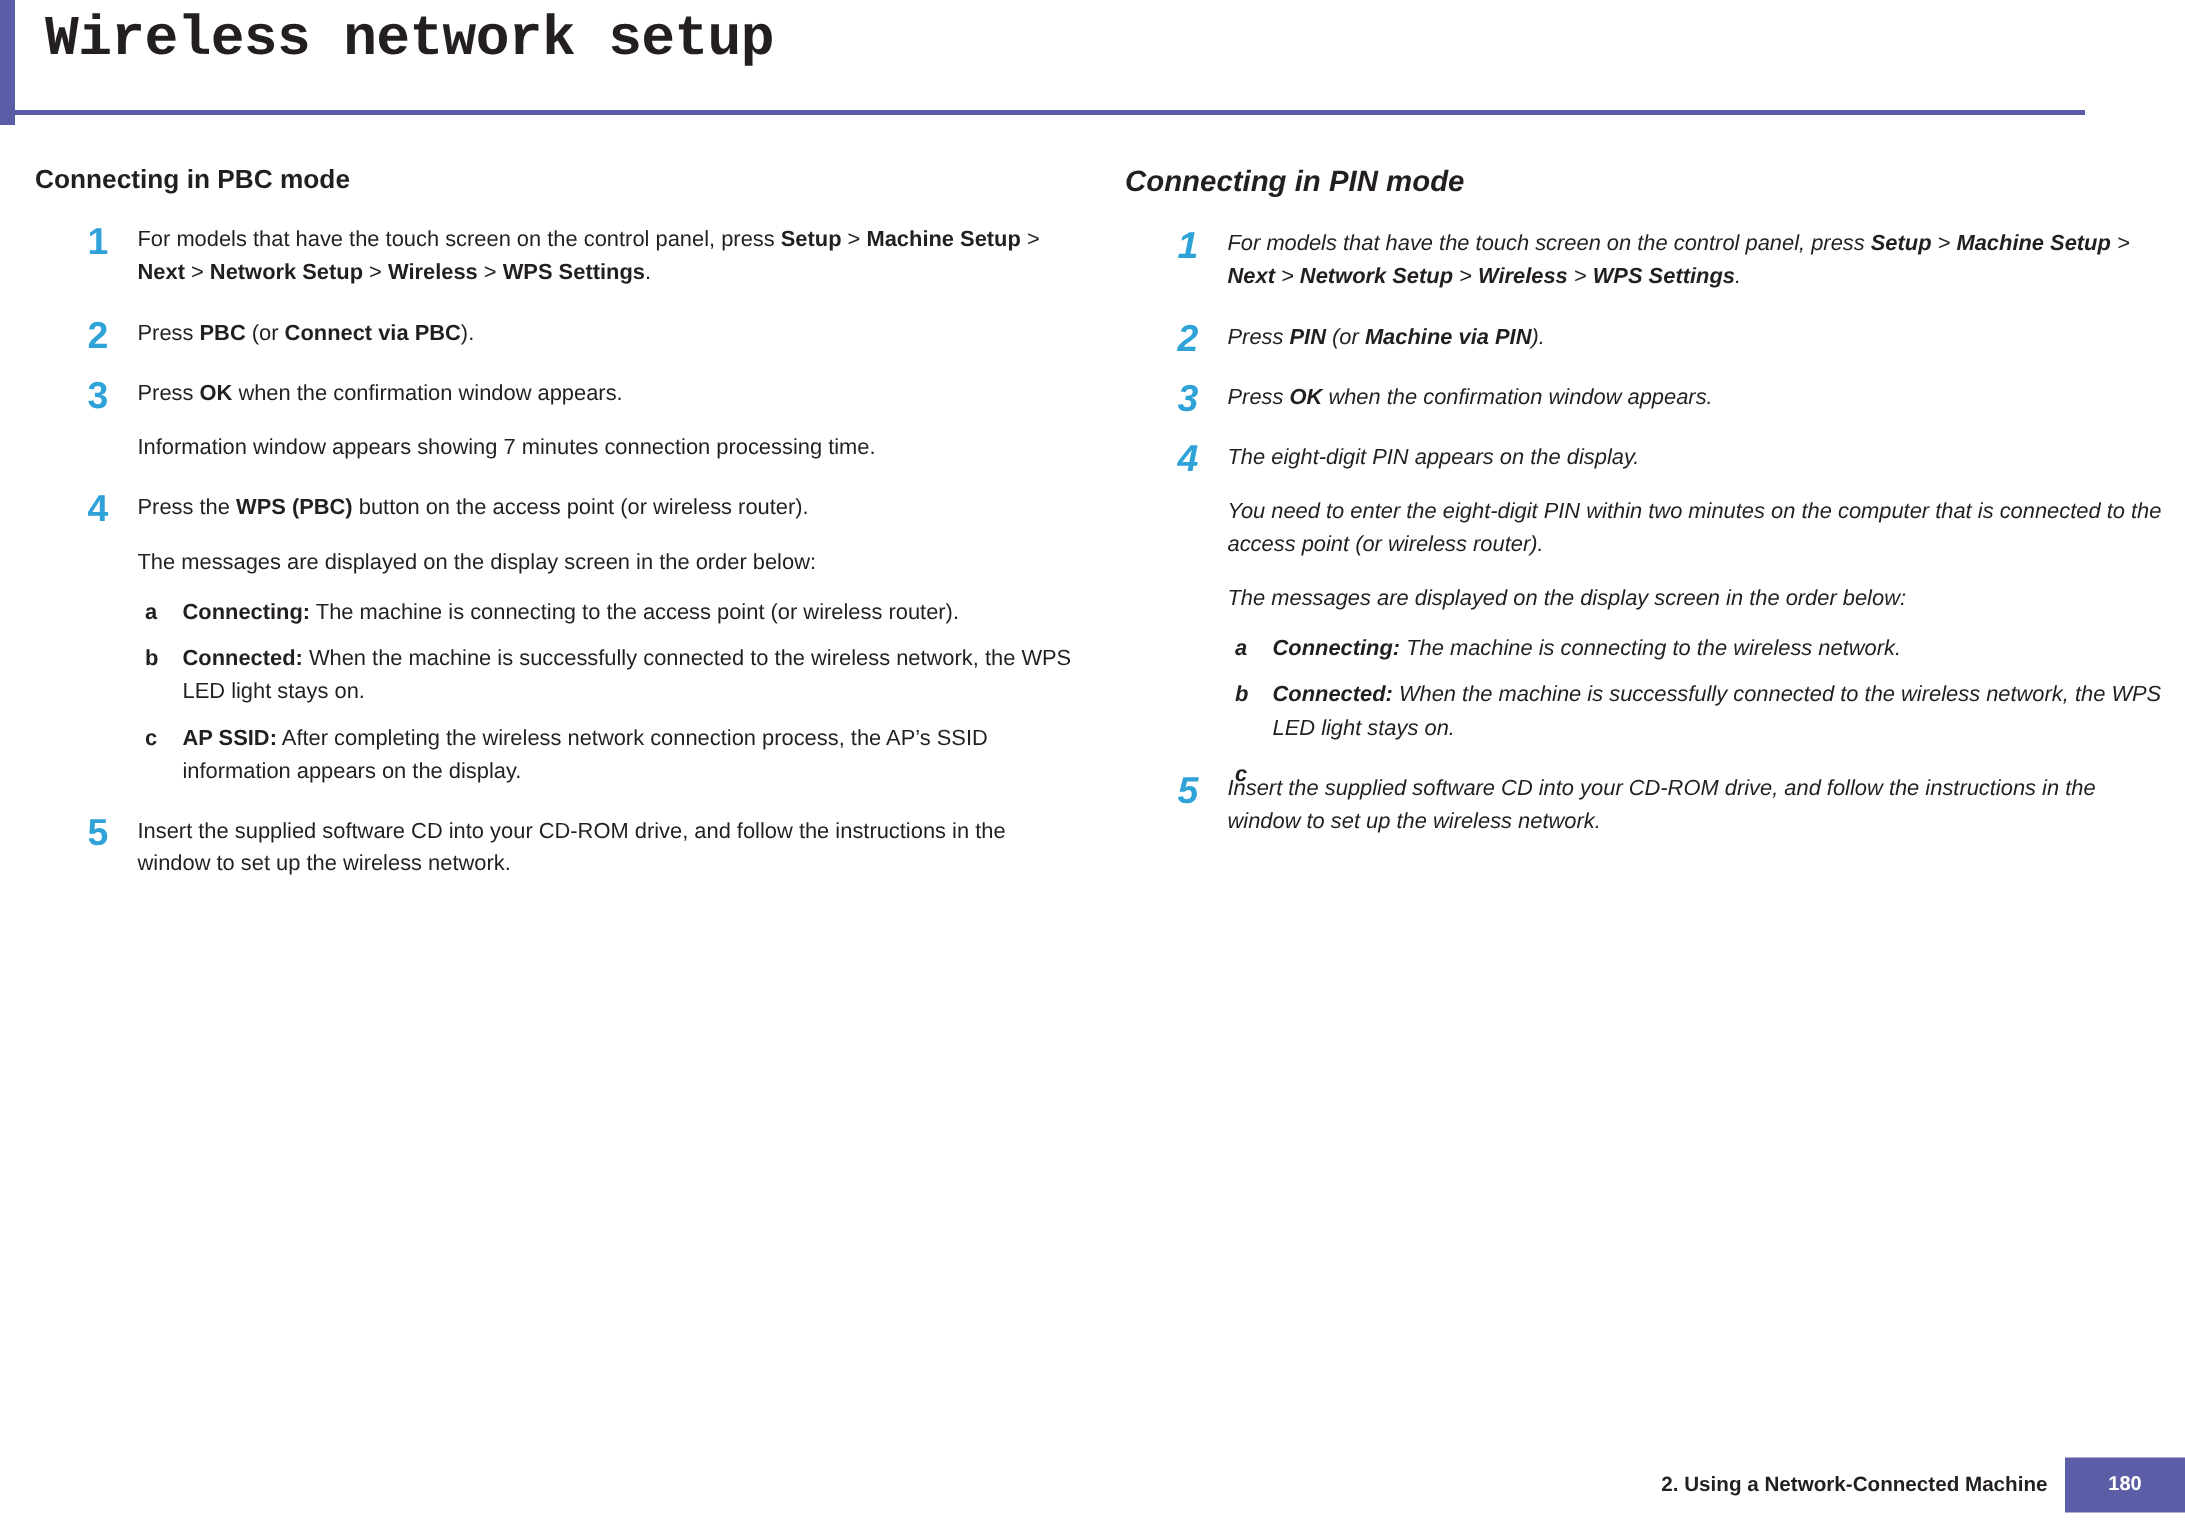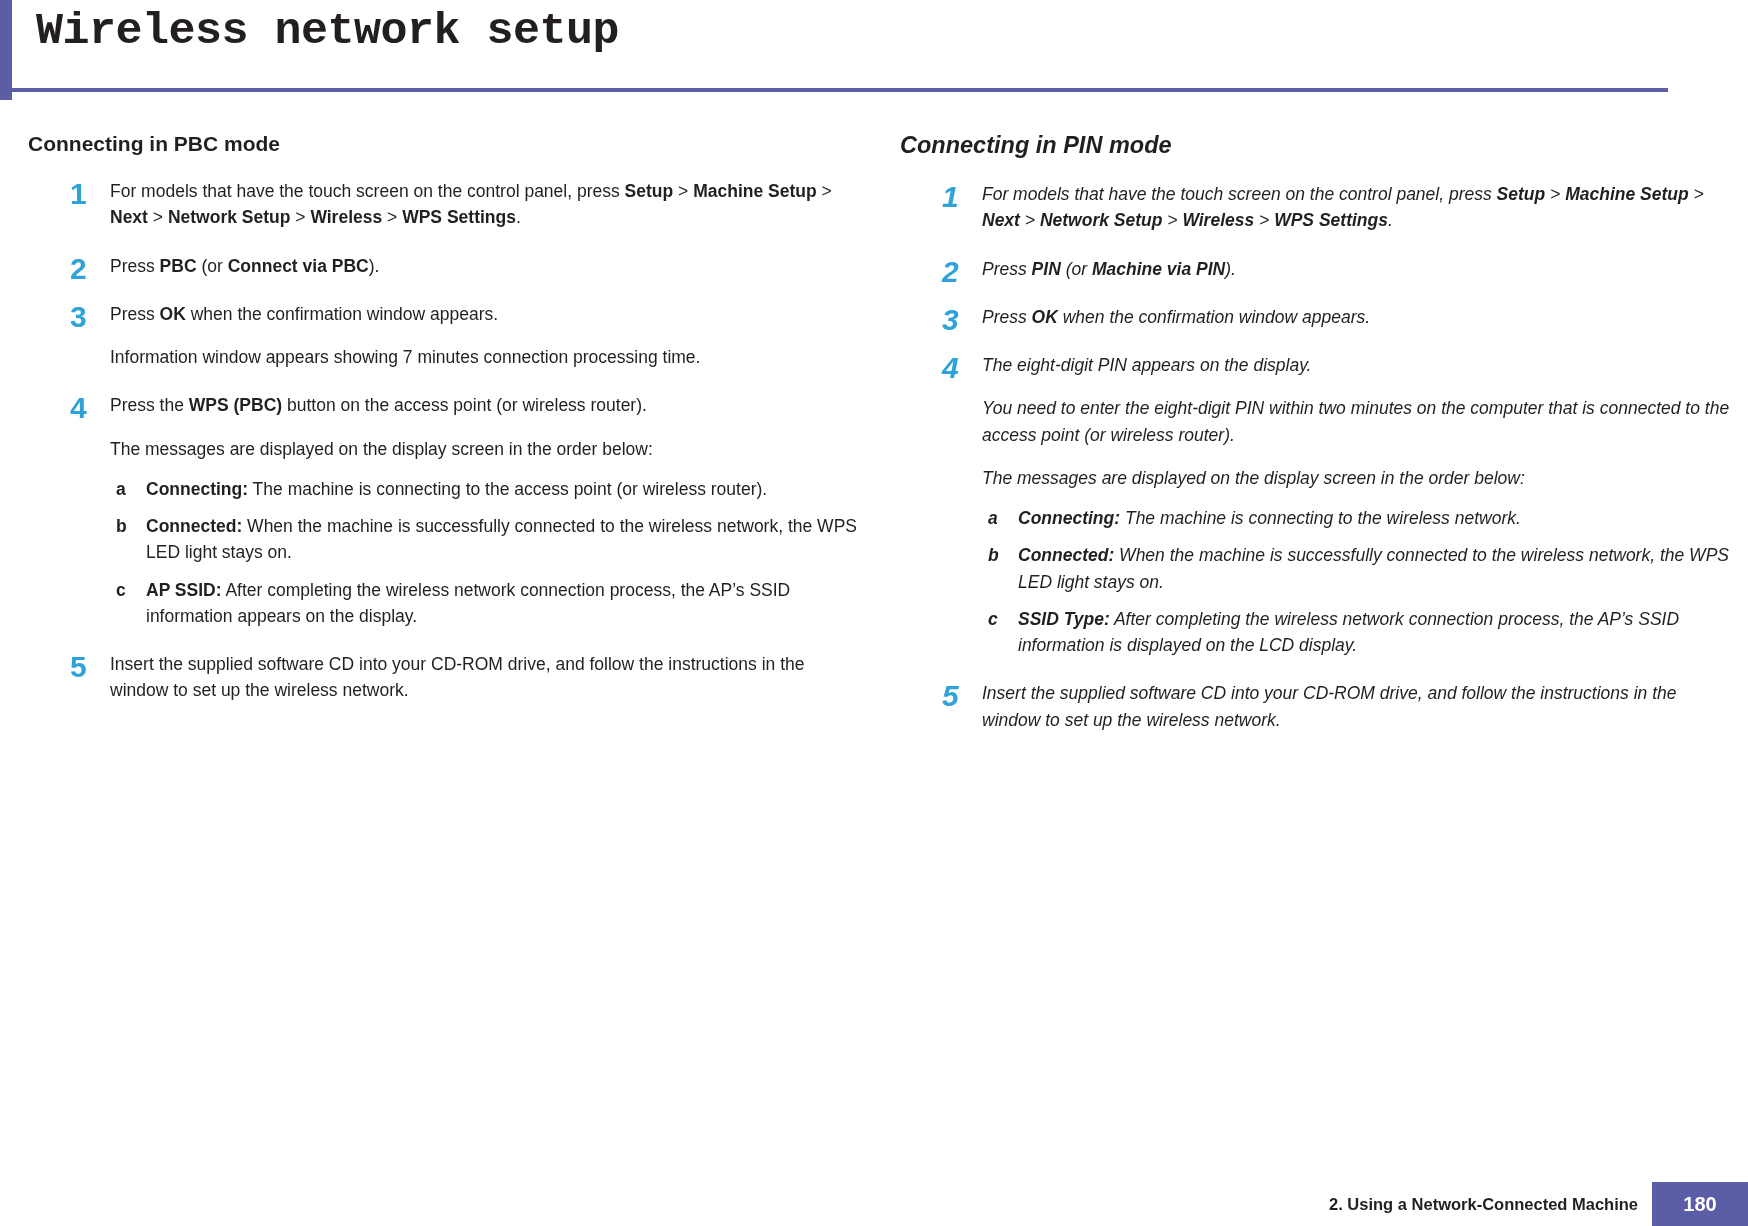--- a/index.html
+++ b/index.html
@@ -121,42 +121,42 @@
     left: 6px;
     top: 0;
     font-weight: bold;
     color: #231f20;
   }
 
   
   .footer {
     position: absolute;
     left: 0;
-    bottom: 0;
+    bottom: 16px;
     width: 1748px;
     height: 44px;
   }
   .footer-text {
     position: absolute;
     right: 110px;
     bottom: 12px;
     font-size: 16.5px;
     font-weight: bold;
     color: #231f20;
     white-space: nowrap;
   }
   .footer-pagebox {
     position: absolute;
     right: 0;
     bottom: 0;
     width: 96px;
     height: 44px;
     background: #5b5ea6;
     color: #ffffff;
-    font-size: 20px;
+    font-size: 16px;
     font-weight: bold;
     display: flex;
     align-items: center;
     justify-content: center;
   }
 </style>
 </head>
 <body>
 
 <div class="page-header">
@@ -214,21 +214,21 @@
         <p>Press <b>OK</b> when the confirmation window appears.</p>
       </div>
       <div class="step">
         <span class="step-num">4</span>
         <p>The eight-digit PIN appears on the display.</p>
         <p>You need to enter the eight-digit PIN within two minutes on the computer that is connected to the access point (or wireless router).</p>
         <p>The messages are displayed on the display screen in the order below:</p>
         <div class="sublist">
           <div class="subitem"><span class="letter">a</span><span><b>Connecting:</b> The machine is connecting to the wireless network.</span></div>
           <div class="subitem"><span class="letter">b</span><span><b>Connected:</b> When the machine is successfully connected to the wireless network, the WPS LED light stays on.</span></div>
-          <div class="subitem"><span class="letter">c</span><span><b>SSID Type:</b> After completing the wireless network connection process, the AP’s SSID information is displayed on the LCD display.</span></div>
+          <div class="subitem"><span class="letter">c</span></div>
         </div>
       </div>
       <div class="step">
         <span class="step-num">5</span>
         <p>Insert the supplied software CD into your CD-ROM drive, and follow the instructions in the window to set up the wireless network.</p>
       </div>
     </div>
 </div>
 
 <div class="footer">

